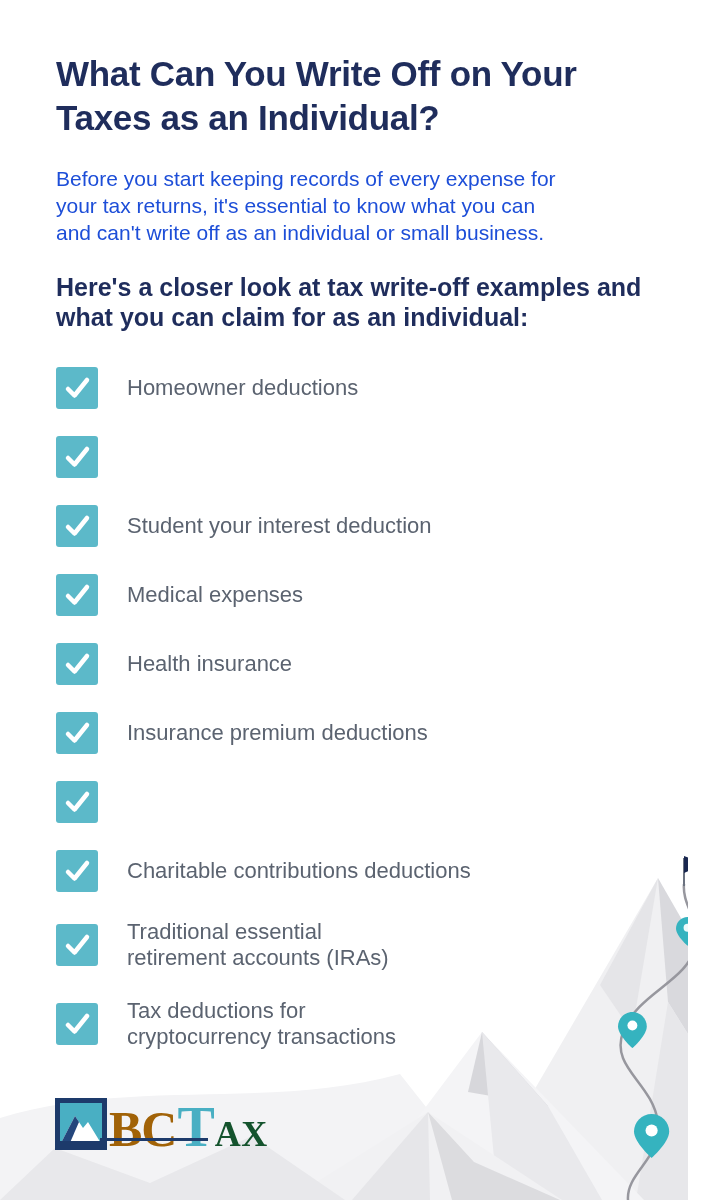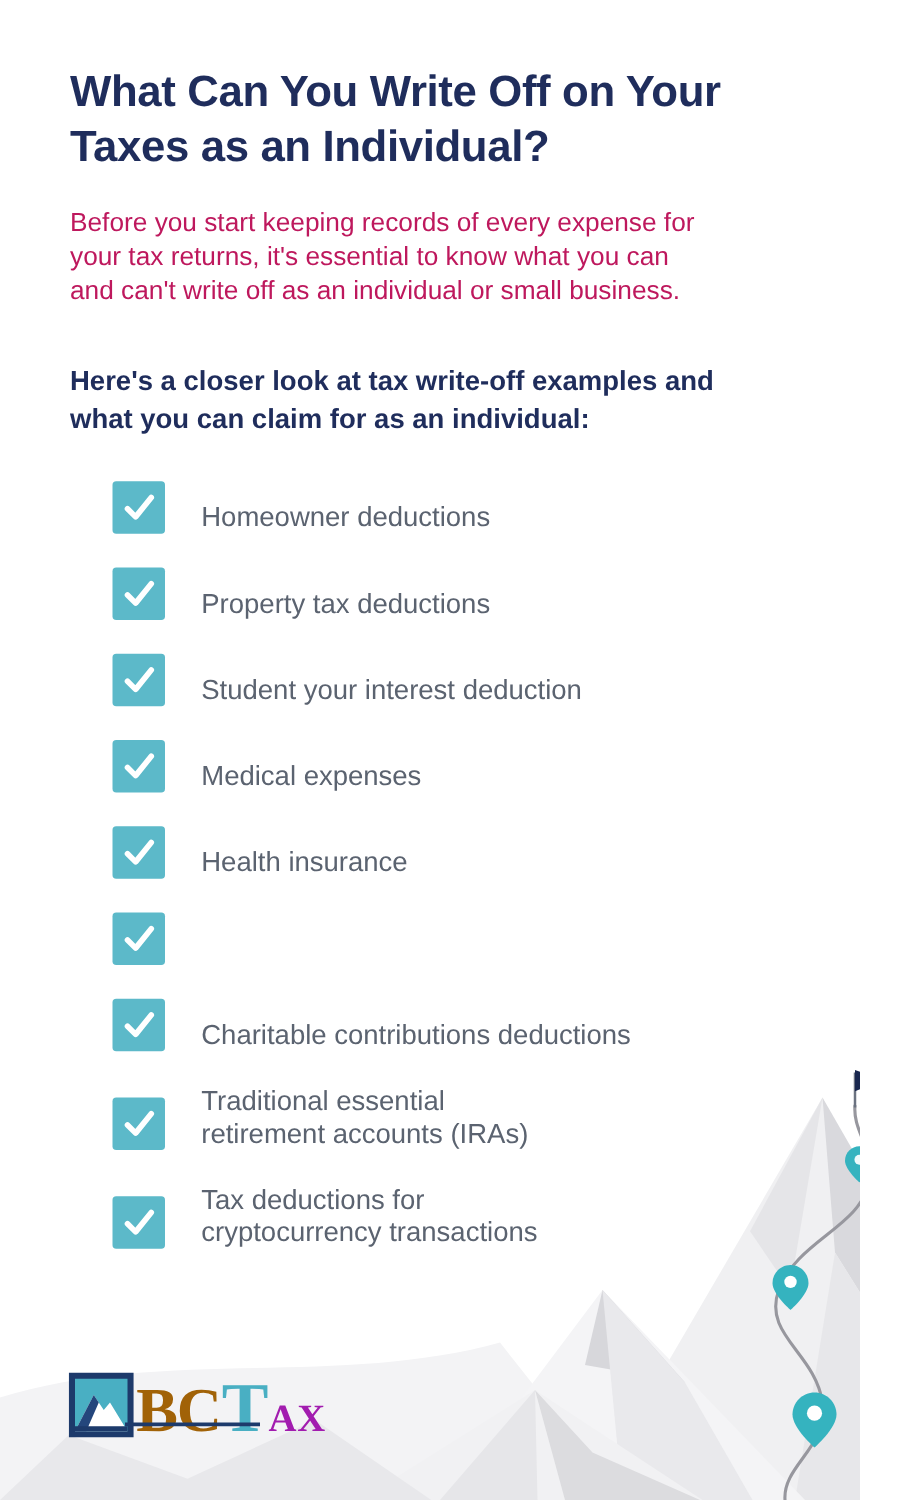--- a/index.html
+++ b/index.html
@@ -31,44 +31,43 @@
     line-height: 44px;
     font-weight: 700;
     letter-spacing: -0.3px;
     color: #1f2d5c;
     white-space: pre-line;
   }
   .intro {
     margin-top: 25px;
     font-size: 21px;
     line-height: 27px;
-    color: #be185d;
+    color: #1d4ed8;
     white-space: pre-line;
   }
   .subhead {
-    margin-top: 44px;
-    font-size: 22px;
+    margin-top: 26px;
+    font-size: 25px;
     line-height: 30px;
     font-weight: 700;
     color: #1f2d5c;
     white-space: pre-line;
   }
   .checklist {
     margin-top: 35px;
     display: flex;
     flex-direction: column;
     gap: 27px;
     position: relative;
     z-index: 2;
   }
   .check-row {
     display: flex;
-    align-items: flex-end;
+    align-items: center;
     gap: 29px;
-    margin-left: 34px;
   }
   .checkbox {
     flex: 0 0 auto;
     width: 42px;
     height: 42px;
     background: #5cb9c9;
     border-radius: 3px;
     display: flex;
     align-items: center;
     justify-content: center;
@@ -97,21 +96,21 @@
   .logo-box svg { width: 52px; height: 52px; display: block; }
   .logo-text {
     font-family: "Liberation Serif", "DejaVu Serif", serif;
     font-weight: 700;
     margin-left: 2px;
     line-height: 0.78;
     white-space: nowrap;
   }
   .logo-bc { font-size: 50px; color: #a16207; letter-spacing: -1px; }
   .logo-t  { font-size: 56px; color: #49afc3; margin-left: 1px; }
-  .logo-ax { font-size: 31px; color: #a21caf; letter-spacing: 0.5px; }
+  .logo-ax { font-size: 36px; color: #14532d; letter-spacing: 0.5px; }
   .logo-underline {
     position: absolute;
     left: 45px;
     top: 42px;
     width: 108px;
     height: 3px;
     background: #1d3a6b;
   }
 </style>
 </head>
@@ -176,21 +175,20 @@
             </svg>
           </span>
         <span class="check-label">Homeowner deductions</span>
       </div>
       <div class="check-row">
         <span class="checkbox">
             <svg viewBox="0 0 32 32">
               <path d="M7 17 L13.5 23.5 L26 8" fill="none" stroke="#ffffff" stroke-width="4.5" stroke-linecap="round" stroke-linejoin="round"></path>
             </svg>
           </span>
-        <span class="check-label">Property tax deductions</span>
       </div>
       <div class="check-row">
         <span class="checkbox">
             <svg viewBox="0 0 32 32">
               <path d="M7 17 L13.5 23.5 L26 8" fill="none" stroke="#ffffff" stroke-width="4.5" stroke-linecap="round" stroke-linejoin="round"></path>
             </svg>
           </span>
         <span class="check-label">Student your interest deduction</span>
       </div>
       <div class="check-row">
@@ -201,20 +199,28 @@
           </span>
         <span class="check-label">Medical expenses</span>
       </div>
       <div class="check-row">
         <span class="checkbox">
             <svg viewBox="0 0 32 32">
               <path d="M7 17 L13.5 23.5 L26 8" fill="none" stroke="#ffffff" stroke-width="4.5" stroke-linecap="round" stroke-linejoin="round"></path>
             </svg>
           </span>
         <span class="check-label">Health insurance</span>
+      </div>
+      <div class="check-row">
+        <span class="checkbox">
+            <svg viewBox="0 0 32 32">
+              <path d="M7 17 L13.5 23.5 L26 8" fill="none" stroke="#ffffff" stroke-width="4.5" stroke-linecap="round" stroke-linejoin="round"></path>
+            </svg>
+          </span>
+        <span class="check-label">Insurance premium deductions</span>
       </div>
       <div class="check-row">
         <span class="checkbox">
             <svg viewBox="0 0 32 32">
               <path d="M7 17 L13.5 23.5 L26 8" fill="none" stroke="#ffffff" stroke-width="4.5" stroke-linecap="round" stroke-linejoin="round"></path>
             </svg>
           </span>
       </div>
       <div class="check-row">
         <span class="checkbox">

